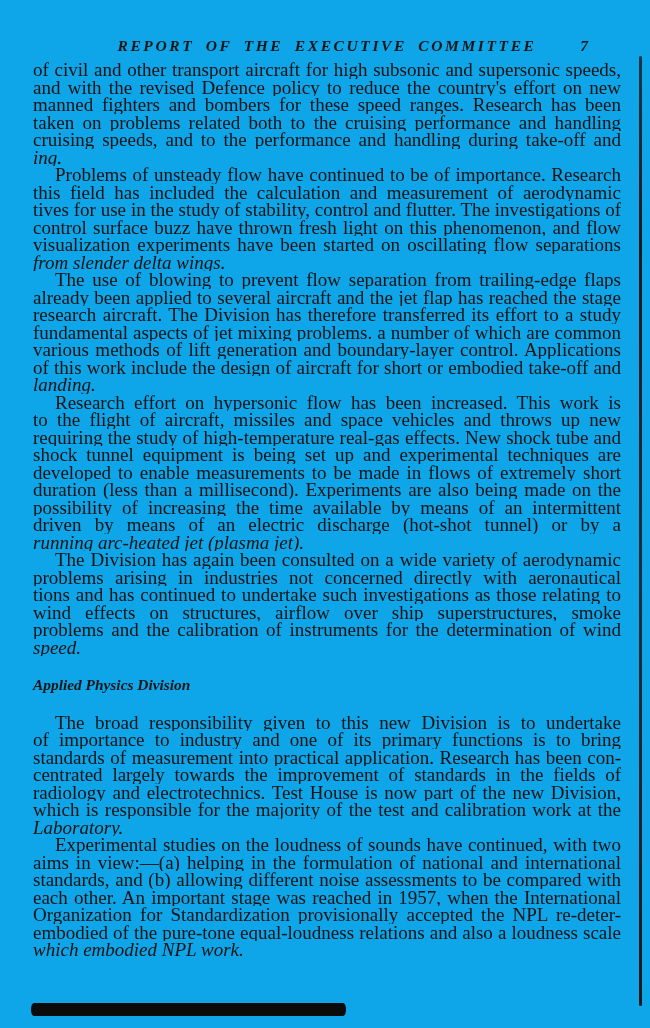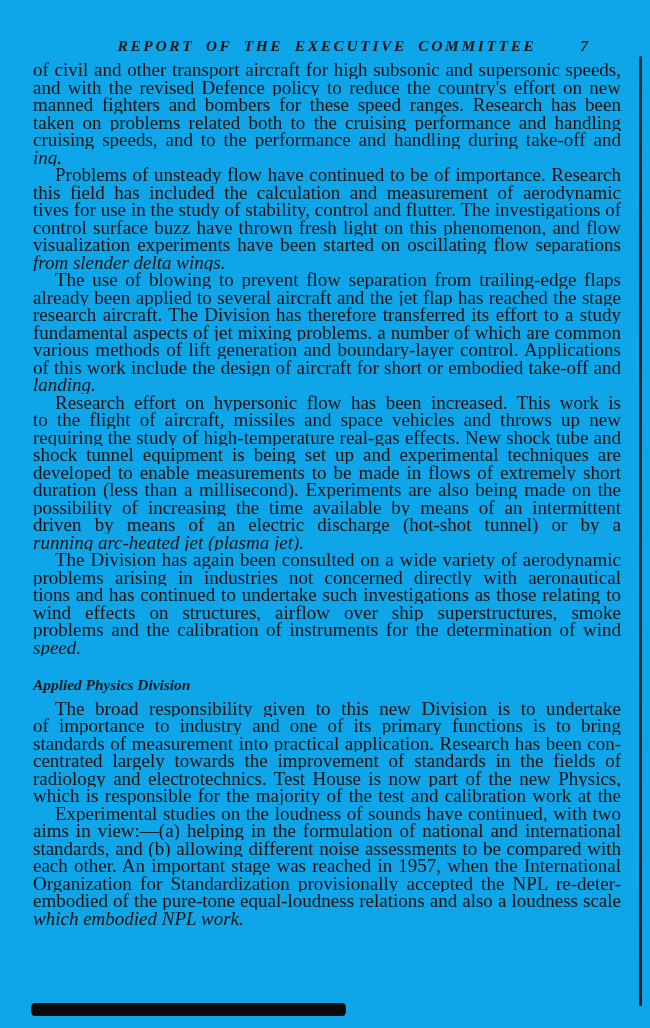--- a/index.html
+++ b/index.html
@@ -61,21 +61,21 @@
   }
   .line.last {
     text-align-last: left;
     font-style: italic;
   }
   .line.indent {
     text-indent: 22px;
   }
   .section-heading {
     margin-top: 20px;
-    margin-bottom: 6px;
+    margin-bottom: 20px;
     height: 17.5px;
     line-height: 17.5px;
     font-size: 15.4px;
     font-style: italic;
     font-weight: 600;
     color: #161616;
   }
   
   .scan-bar-bottom {
     position: absolute;
@@ -154,22 +154,23 @@
         <div class="line">wind effects on structures, airflow over ship superstructures, smoke discharge</div>
         <div class="line">problems and the calibration of instruments for the determination of wind</div>
         <div class="line last">speed.</div>
       </div>
       <div class="section-heading">Applied Physics Division</div>
       <div class="paragraph">
         <div class="line indent">The broad responsibility given to this new Division is to undertake research</div>
         <div class="line">of importance to industry and one of its primary functions is to bring accurate</div>
         <div class="line">standards of measurement into practical application. Research has been con-</div>
         <div class="line">centrated largely towards the improvement of standards in the fields of acoustics,</div>
-        <div class="line">radiology and electrotechnics. Test House is now part of the new Physics,</div>
+        <div class="line">radiology and electrotechnics. Test House is now part of the new Division,</div>
         <div class="line">which is responsible for the majority of the test and calibration work at the</div>
+        <div class="line last">Laboratory.</div>
       </div>
       <div class="paragraph">
         <div class="line indent">Experimental studies on the loudness of sounds have continued, with two</div>
         <div class="line">aims in view:—(a) helping in the formulation of national and international</div>
         <div class="line">standards, and (b) allowing different noise assessments to be compared with</div>
         <div class="line">each other. An important stage was reached in 1957, when the International</div>
         <div class="line">Organization for Standardization provisionally accepted the NPL re-deter-</div>
         <div class="line">embodied of the pure-tone equal-loudness relations and also a loudness scale</div>
         <div class="line last">which embodied NPL work.</div>
       </div>

